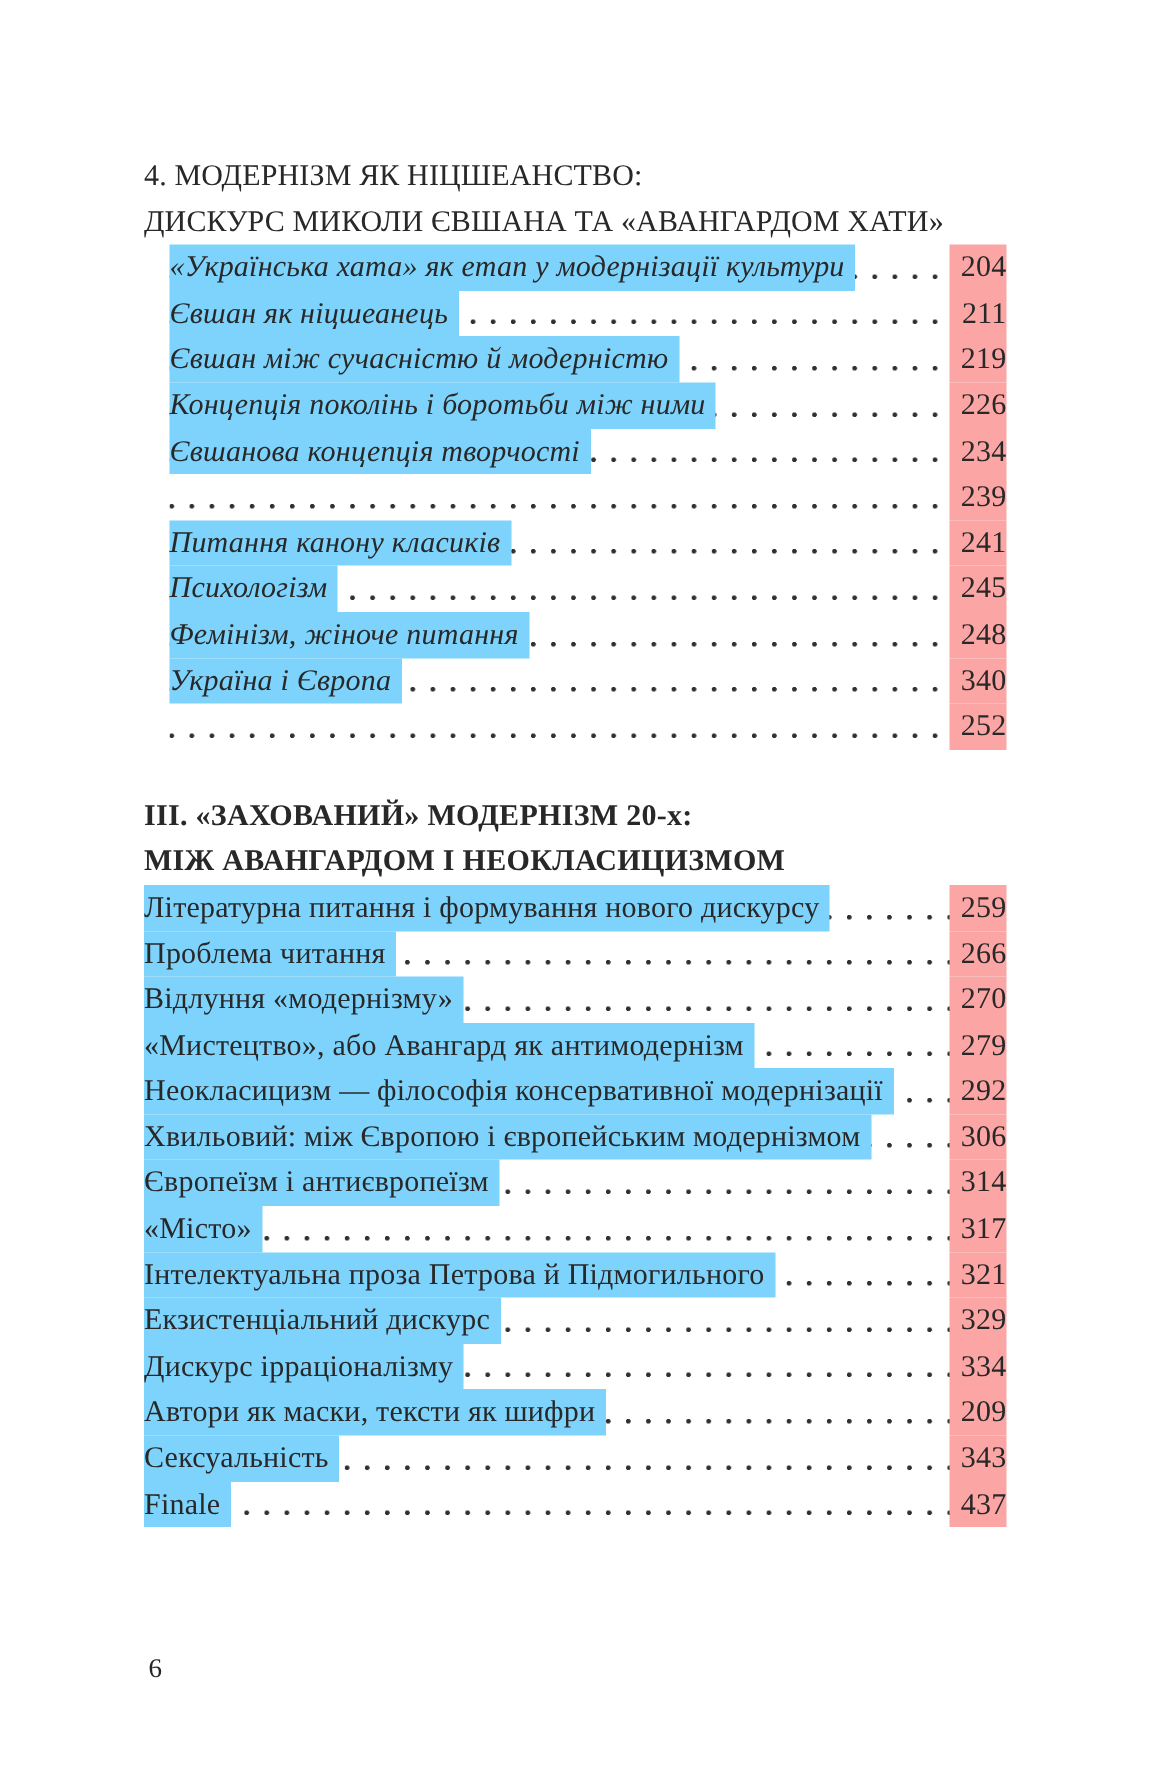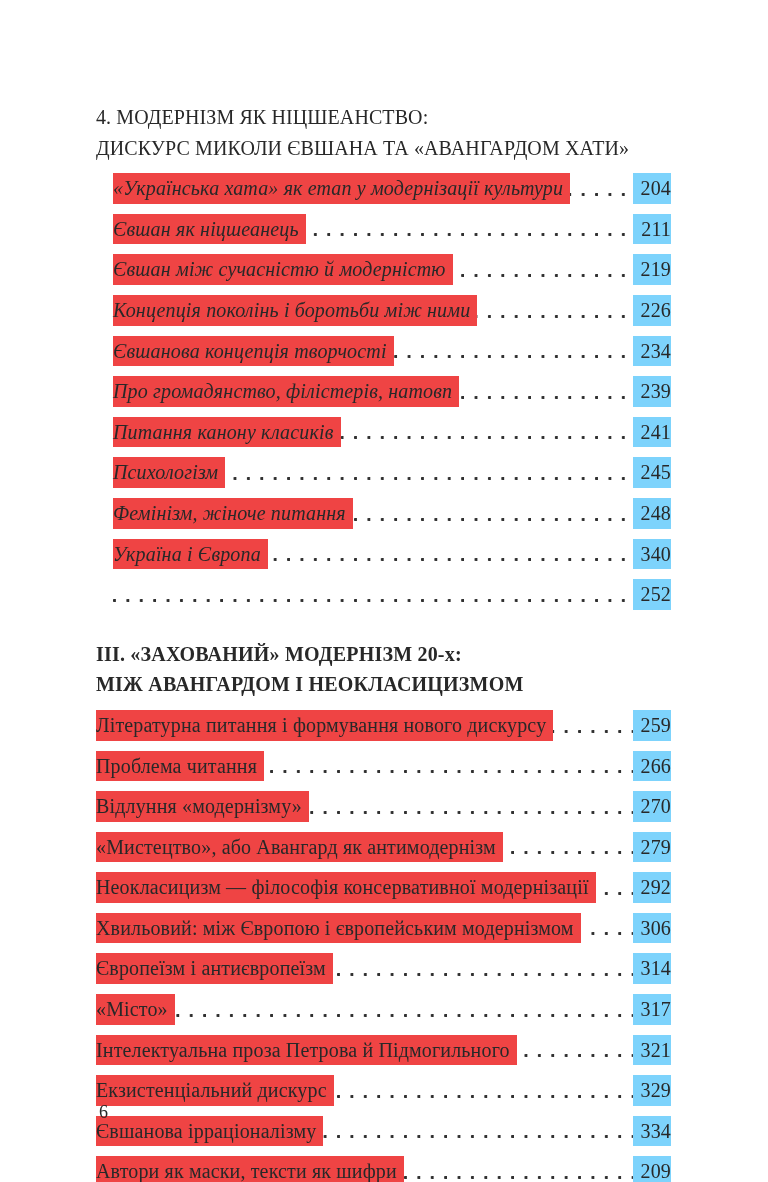--- a/index.html
+++ b/index.html
@@ -45,33 +45,32 @@
     position: absolute;
     left: 0; right: 0;
     bottom: 8px;
     height: 3px;
     background-image: radial-gradient(circle at 1.5px 1.5px, #303030 1.35px, rgba(0,0,0,0) 1.8px);
     background-size: 13.4px 3px;
     background-repeat: repeat-x;
   }
   .title {
     position: relative;
-    background: #ef4444;
+    background: #7dd3fc;
     padding-right: 7px;
     white-space: nowrap;
   }
   ul.entries.italic .title { font-style: italic; }
   .leader-gap { flex: 1 1 auto; min-width: 4px; }
   .pagenum {
     position: relative;
-    background: #7dd3fc;
+    background: #fca5a5;
     padding-left: 8px;
     white-space: nowrap;
     font-style: normal;
-    margin-top: 10px;
   }
   .folio {
     position: absolute;
     left: 99px;
     top: 1099px;
     font-size: 18px;
     line-height: 26px;
   }
 </style>
 </head>
@@ -104,21 +103,20 @@
         <span class="title">Концепція поколінь і боротьби між ними</span>
         <span class="leader-gap"></span>
         <span class="pagenum">226</span>
       </li>
       <li class="row">
         <span class="title">Євшанова концепція творчості</span>
         <span class="leader-gap"></span>
         <span class="pagenum">234</span>
       </li>
       <li class="row">
-        <span class="title">Про громадянство, філістерів, натовп</span>
         <span class="leader-gap"></span>
         <span class="pagenum">239</span>
       </li>
       <li class="row">
         <span class="title">Питання канону класиків</span>
         <span class="leader-gap"></span>
         <span class="pagenum">241</span>
       </li>
       <li class="row">
         <span class="title">Психологізм</span>
@@ -192,21 +190,21 @@
         <span class="title">Інтелектуальна проза Петрова й Підмогильного</span>
         <span class="leader-gap"></span>
         <span class="pagenum">321</span>
       </li>
       <li class="row">
         <span class="title">Екзистенціальний дискурс</span>
         <span class="leader-gap"></span>
         <span class="pagenum">329</span>
       </li>
       <li class="row">
-        <span class="title">Євшанова ірраціоналізму</span>
+        <span class="title">Дискурс ірраціоналізму</span>
         <span class="leader-gap"></span>
         <span class="pagenum">334</span>
       </li>
       <li class="row">
         <span class="title">Автори як маски, тексти як шифри</span>
         <span class="leader-gap"></span>
         <span class="pagenum">209</span>
       </li>
       <li class="row">
         <span class="title">Сексуальність</span>

